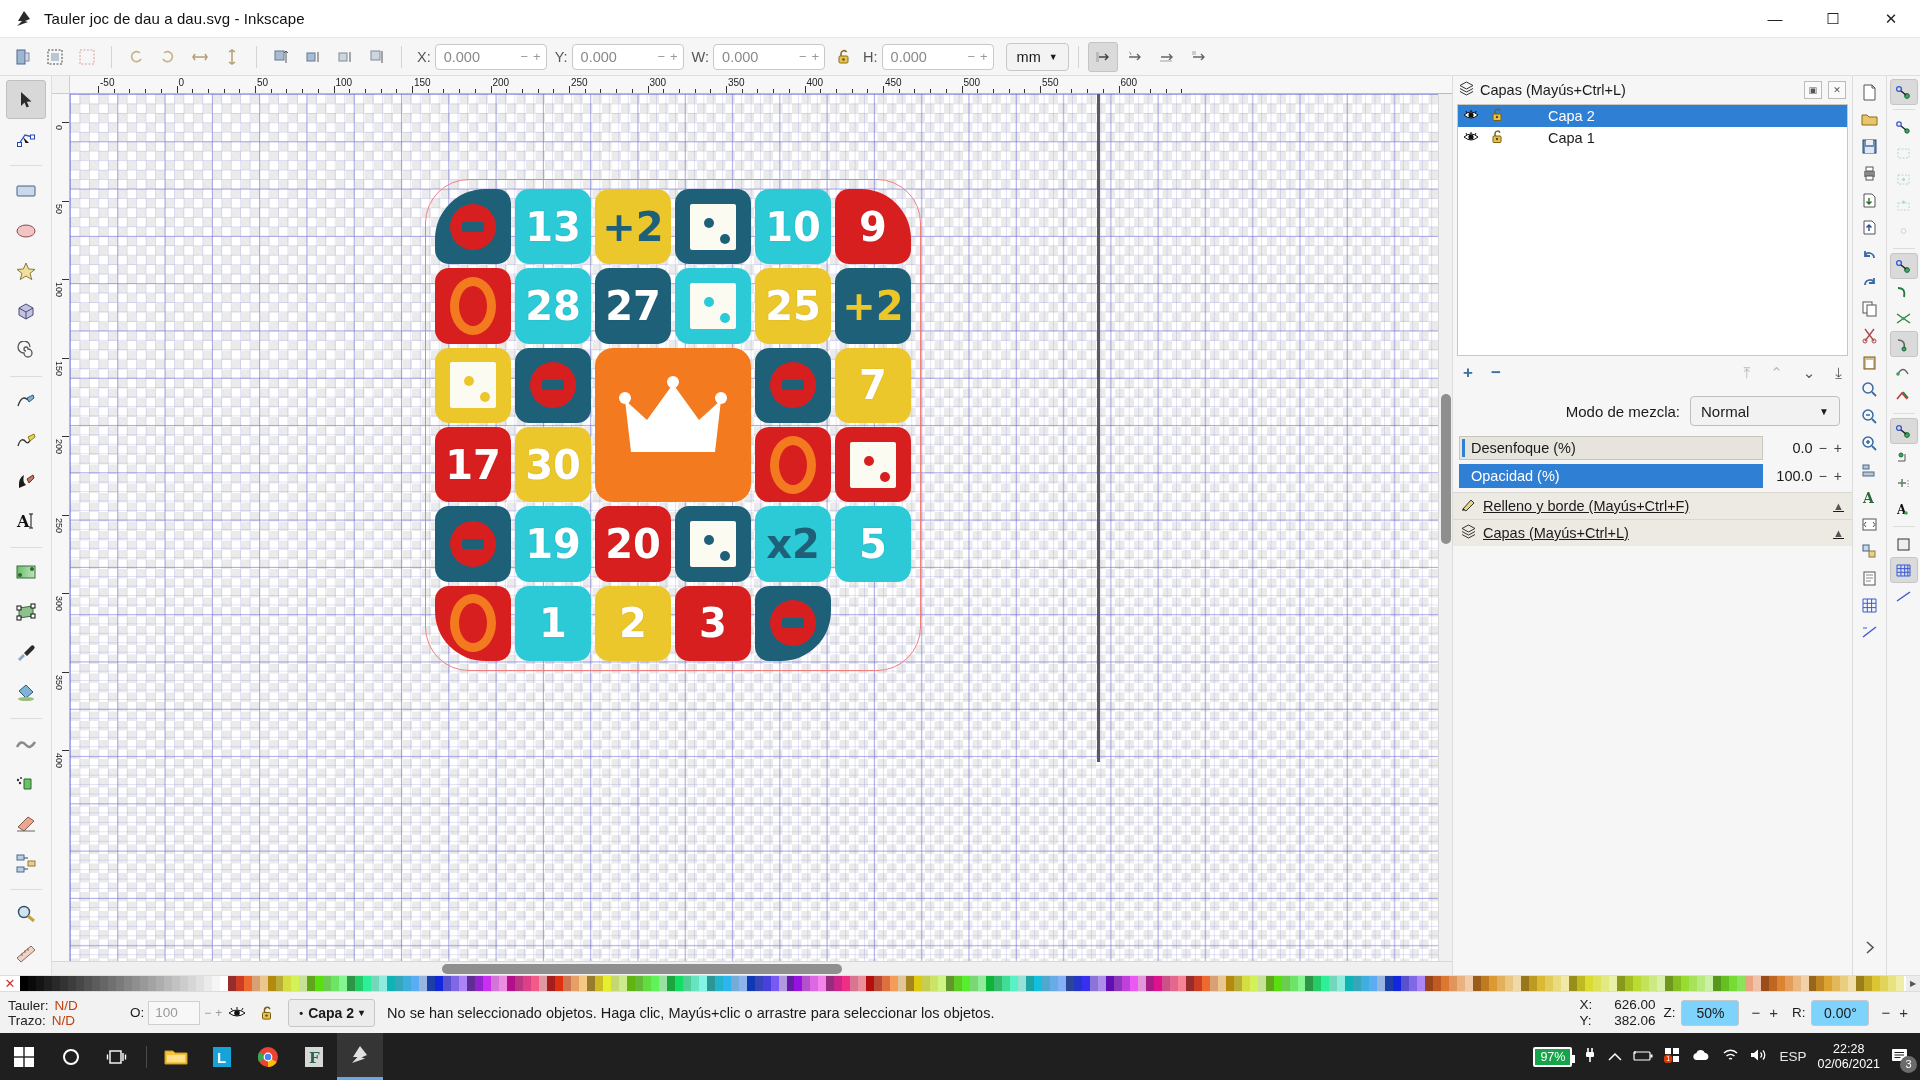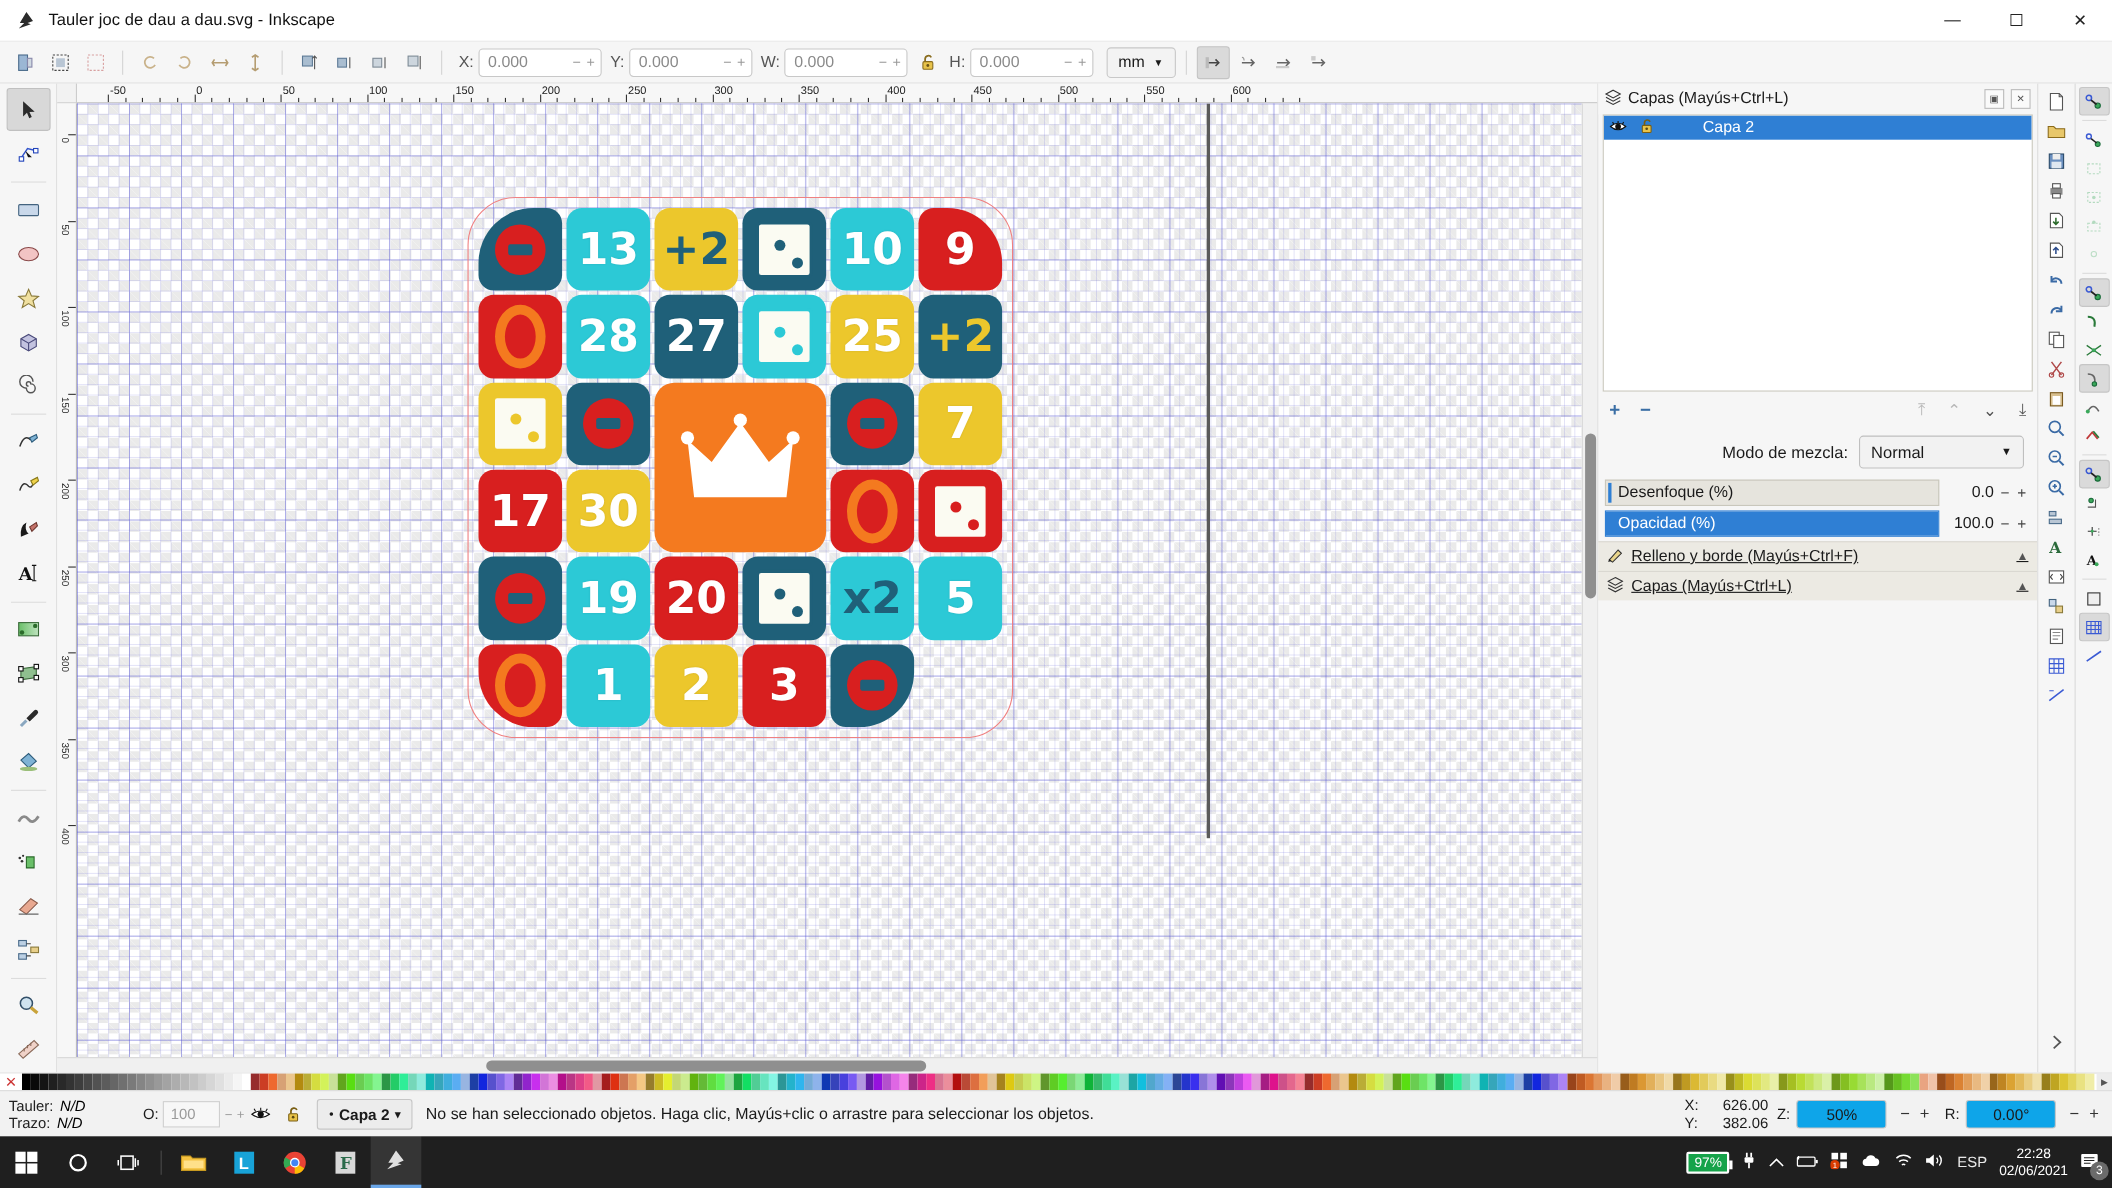--- a/index.html
+++ b/index.html
@@ -229,21 +229,21 @@
   .pal-arrow { width: 14px; display:flex;align-items:center;justify-content:center;font-size:8px;color:#555;background:#ececec;}
 
   
   .statusbar {
     height: 42px; background: #f2f2f2; display: flex; align-items: center;
     border-top: 1px solid #dcdcdc; flex: 0 0 42px; font-size: 14px;
   }
   .fill-stroke { width: 128px; padding-left: 8px; line-height: 15px; font-size: 13.5px; }
   .fill-stroke .ln { display: flex; gap: 6px; }
   .fill-stroke .k { color: #222; }
-  .fill-stroke .v { color: #000000; font-style: italic; }
+  .fill-stroke .v { color: #c2410c; }
   .opacity-box { display: flex; align-items: center; gap: 4px; margin-left: 2px; }
   .opacity-box .o-lbl { font-size: 13.5px; }
   .opacity-box .o-field {
     width: 52px; height: 24px; border: 1px solid #cfcfcf; background: #f7f7f7;
     display: flex; align-items: center; padding-left: 6px; color: #9a9a9a; font-size: 13.5px;
   }
   .opacity-box .o-pm { color: #9a9a9a; font-size: 12px; display:flex; gap:4px;}
   .st-ico { width: 30px; display:flex; align-items:center; justify-content:center; }
   .layer-indicator {
     display: flex; align-items: center; gap: 5px; height: 28px; padding: 0 10px;
@@ -252,21 +252,21 @@
   }
   .status-msg { flex: 1; font-size: 14.5px; color: #1a1a1a; padding-left: 6px; }
   .coords { display: flex; align-items: center; gap: 8px; padding-right: 6px; }
   .coord-col { font-size: 13.5px; line-height: 16px; }
   .coord-col div { display: flex; gap: 8px; }
   .coord-col .lb { width: 14px; }
   .coord-col .vv { width: 54px; text-align: right; }
   .zbox { display: flex; align-items: center; gap: 6px; }
   .zbox .zl { font-size: 13.5px; }
   .zfield {
-    width: 82px; height: 26px; border: 1px solid #c6c6c6; background: #0ea5e9; border-radius: 3px;
+    width: 58px; height: 26px; border: 1px solid #c6c6c6; background: #7dd3fc; border-radius: 3px;
     display: flex; align-items: center; justify-content: center; font-size: 14px;
   }
   .zpm { display: flex; gap: 9px; font-size: 15px; color: #333; padding: 0 6px; }
 
   
   .taskbar {
     height: 47px; background: #1f1f1f; display: flex; align-items: center; flex: 0 0 47px;
     color: #fff;
   }
   .start-btn { width: 48px; height: 47px; display:flex; align-items:center; justify-content:center;}
@@ -883,20 +883,37 @@
               </svg>
           </span>
           <span class="lk">
             <svg width="13" height="15" viewBox="0 0 13 15">
                 <path d="M4 7 V4.5 a2.6 2.6 0 0 1 5 -0.8" fill="none" stroke="#7a5f14" stroke-width="1.5"></path>
                 <rect x="2" y="7" width="8" height="6.5" rx="1" fill="#e8c34a" stroke="#7a5f14"></rect>
                 <circle cx="6" cy="10" r="1.2" fill="#5a4810"></circle>
               </svg>
           </span>
           <span class="nm">Capa 2</span>
+        </div>
+        <div class="layer-row">
+          <span class="eye">
+            <svg width="16" height="12" viewBox="0 0 16 12">
+                <path d="M1 6 Q8 0 15 6 Q8 12 1 6Z" fill="#fff" stroke="#111"></path>
+                <circle cx="8" cy="6" r="2.6" fill="#111"></circle>
+                <path d="M3 2 L4 4 M8 1 L8 3 M13 2 L12 4" stroke="#111" stroke-width="1"></path>
+              </svg>
+          </span>
+          <span class="lk">
+            <svg width="13" height="15" viewBox="0 0 13 15">
+                <path d="M4 7 V4.5 a2.6 2.6 0 0 1 5 -0.8" fill="none" stroke="#7a5f14" stroke-width="1.5"></path>
+                <rect x="2" y="7" width="8" height="6.5" rx="1" fill="#e8c34a" stroke="#7a5f14"></rect>
+                <circle cx="6" cy="10" r="1.2" fill="#5a4810"></circle>
+              </svg>
+          </span>
+          <span class="nm">Capa 1</span>
         </div>
       </div>
 
       <div class="layer-actions">
         <span class="ic">+</span>
         <span class="ic">−</span>
         <span class="right-ics">
           <span>⤒</span>
           <span>⌃</span>
           <span style="color:#555;">⌄</span>

